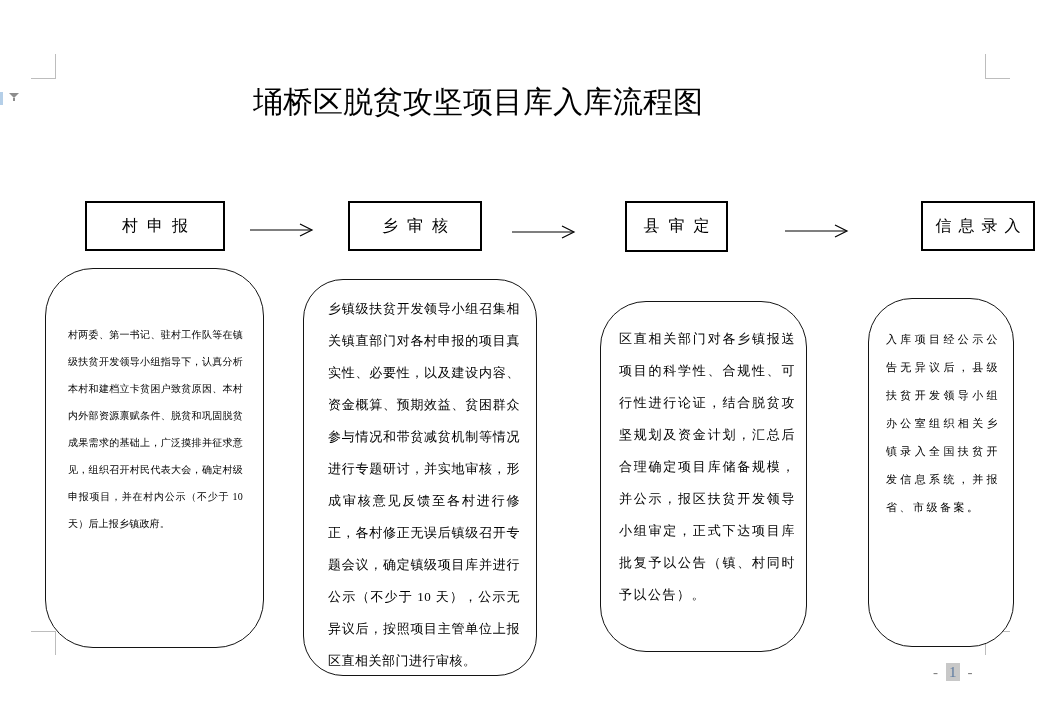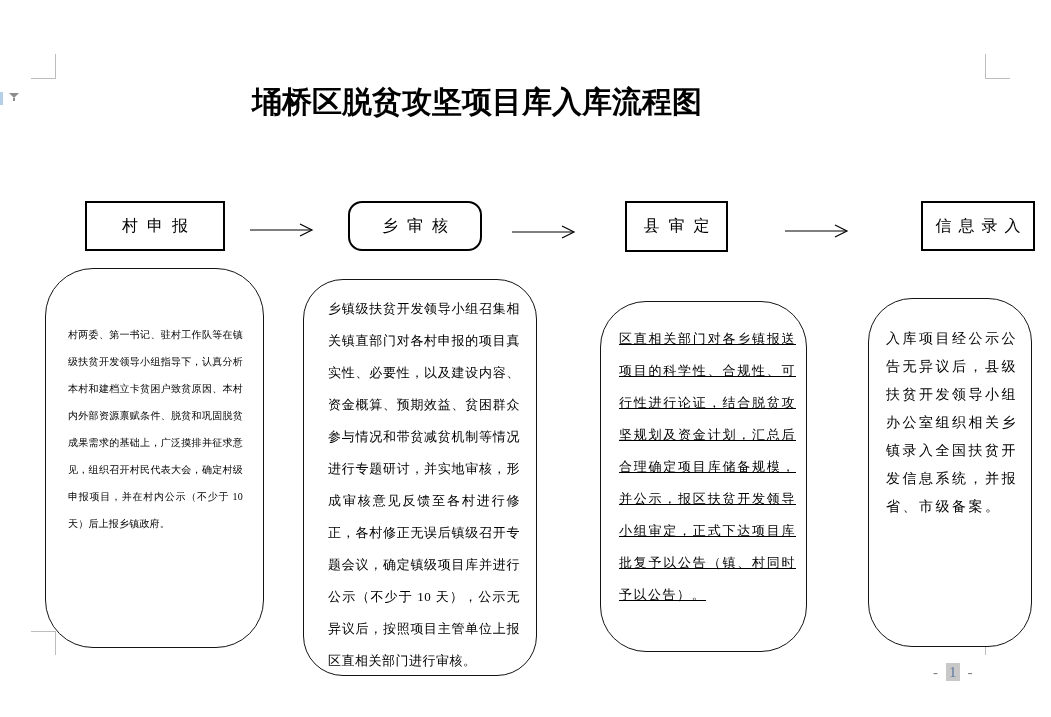--- a/index.html
+++ b/index.html
@@ -13,53 +13,53 @@
   .cm-tr{left:985px;top:54px;height:24px;border-left:1px solid #bdbdbd;border-bottom:1px solid #bdbdbd;}
   .cm-bl{left:31px;top:631px;height:23px;border-right:1px solid #bdbdbd;border-top:1px solid #bdbdbd;}
   .cm-br{left:985px;top:631px;height:23px;border-left:1px solid #bdbdbd;border-top:1px solid #bdbdbd;}
   
   .blue-bar{position:absolute;left:0;top:92px;width:3px;height:13px;background:#b5cfe8;z-index:3;}
   .tri-wrap{position:absolute;left:8px;top:93px;z-index:3;width:11px;}
   .tri{width:0;height:0;margin:0 auto;border-left:5px solid transparent;border-right:5px solid transparent;border-top:5px solid #8d8d8d;}
   .tri-stem{width:2px;height:3px;background:#8d8d8d;margin:0 auto;}
   
   .title{
-    position:absolute;left:251px;top:82px;width:452px;text-align:center;
-    font-size:30px;font-weight:bold;white-space:nowrap;z-index:2;
+    position:absolute;left:251px;top:82px;width:452px;text-align:right;
+    font-size:30px;font-weight:normal;white-space:nowrap;z-index:2;
   }
   
   .step-box{
     position:absolute;border:2px solid #000;background:#fff;z-index:2;box-sizing:border-box;
     display:flex;align-items:center;justify-content:center;
     font-size:16px;letter-spacing:9px;text-indent:9px;white-space:nowrap;
   }
   .step1{left:85px;top:201px;width:140px;height:50px;text-align:center;}
-  .step2{left:348px;top:201px;width:134px;height:50px;border-radius:14px;}
+  .step2{left:348px;top:201px;width:134px;height:50px;}
   .step3{left:625px;top:201px;width:103px;height:51px;}
   .step4{left:921px;top:201px;width:114px;height:50px;letter-spacing:7px;text-indent:7px;}
   
   .arrow{position:absolute;z-index:2;}
   .arrow1{left:250px;top:222px;}
   .arrow2{left:512px;top:224px;}
   .arrow3{left:785px;top:223px;}
   
   .rbox{
     position:absolute;border:1.5px solid #141414;background:#fff;z-index:2;box-sizing:border-box;
     text-align:justify;
     margin-top:7px;
   }
   .rbox p{margin:0;}
   .rbox1{left:45px;top:261px;width:219px;height:380px;border-radius:48px;
          padding:52px 20px 0 22px;font-size:10px;line-height:27px;letter-spacing:0.2px;}
   .rbox2{left:303px;top:272px;width:234px;height:397px;border-radius:40px;
          padding:13px 16px 0 24px;font-size:13px;line-height:32px;letter-spacing:0.5px;}
   .rbox3{left:600px;top:294px;width:207px;height:351px;border-radius:46px;
-         padding:21px 10px 0 18px;font-size:13px;line-height:32px;letter-spacing:1.5px;text-decoration:underline;}
-  .rbox4{left:868px;top:291px;width:164px;height:349px;border-radius:44px;
-         padding:26px 13px 0 17px;font-size:14px;line-height:28px;letter-spacing:2.5px;}
+         padding:21px 10px 0 18px;font-size:13px;line-height:32px;letter-spacing:1.5px;}
+  .rbox4{left:868px;top:291px;width:146px;height:349px;border-radius:44px;
+         padding:26px 13px 0 17px;font-size:11px;line-height:28px;letter-spacing:2.5px;}
   
   .page-num{
     position:absolute;left:933px;top:663px;z-index:2;display:flex;align-items:center;gap:8px;
     font-size:15px;color:#808080;
   }
   .page-num .field{background:#c8c8c8;color:#5d7aa0;padding:0 3px;line-height:18px;}
 </style>
 </head>
 <body>
 

